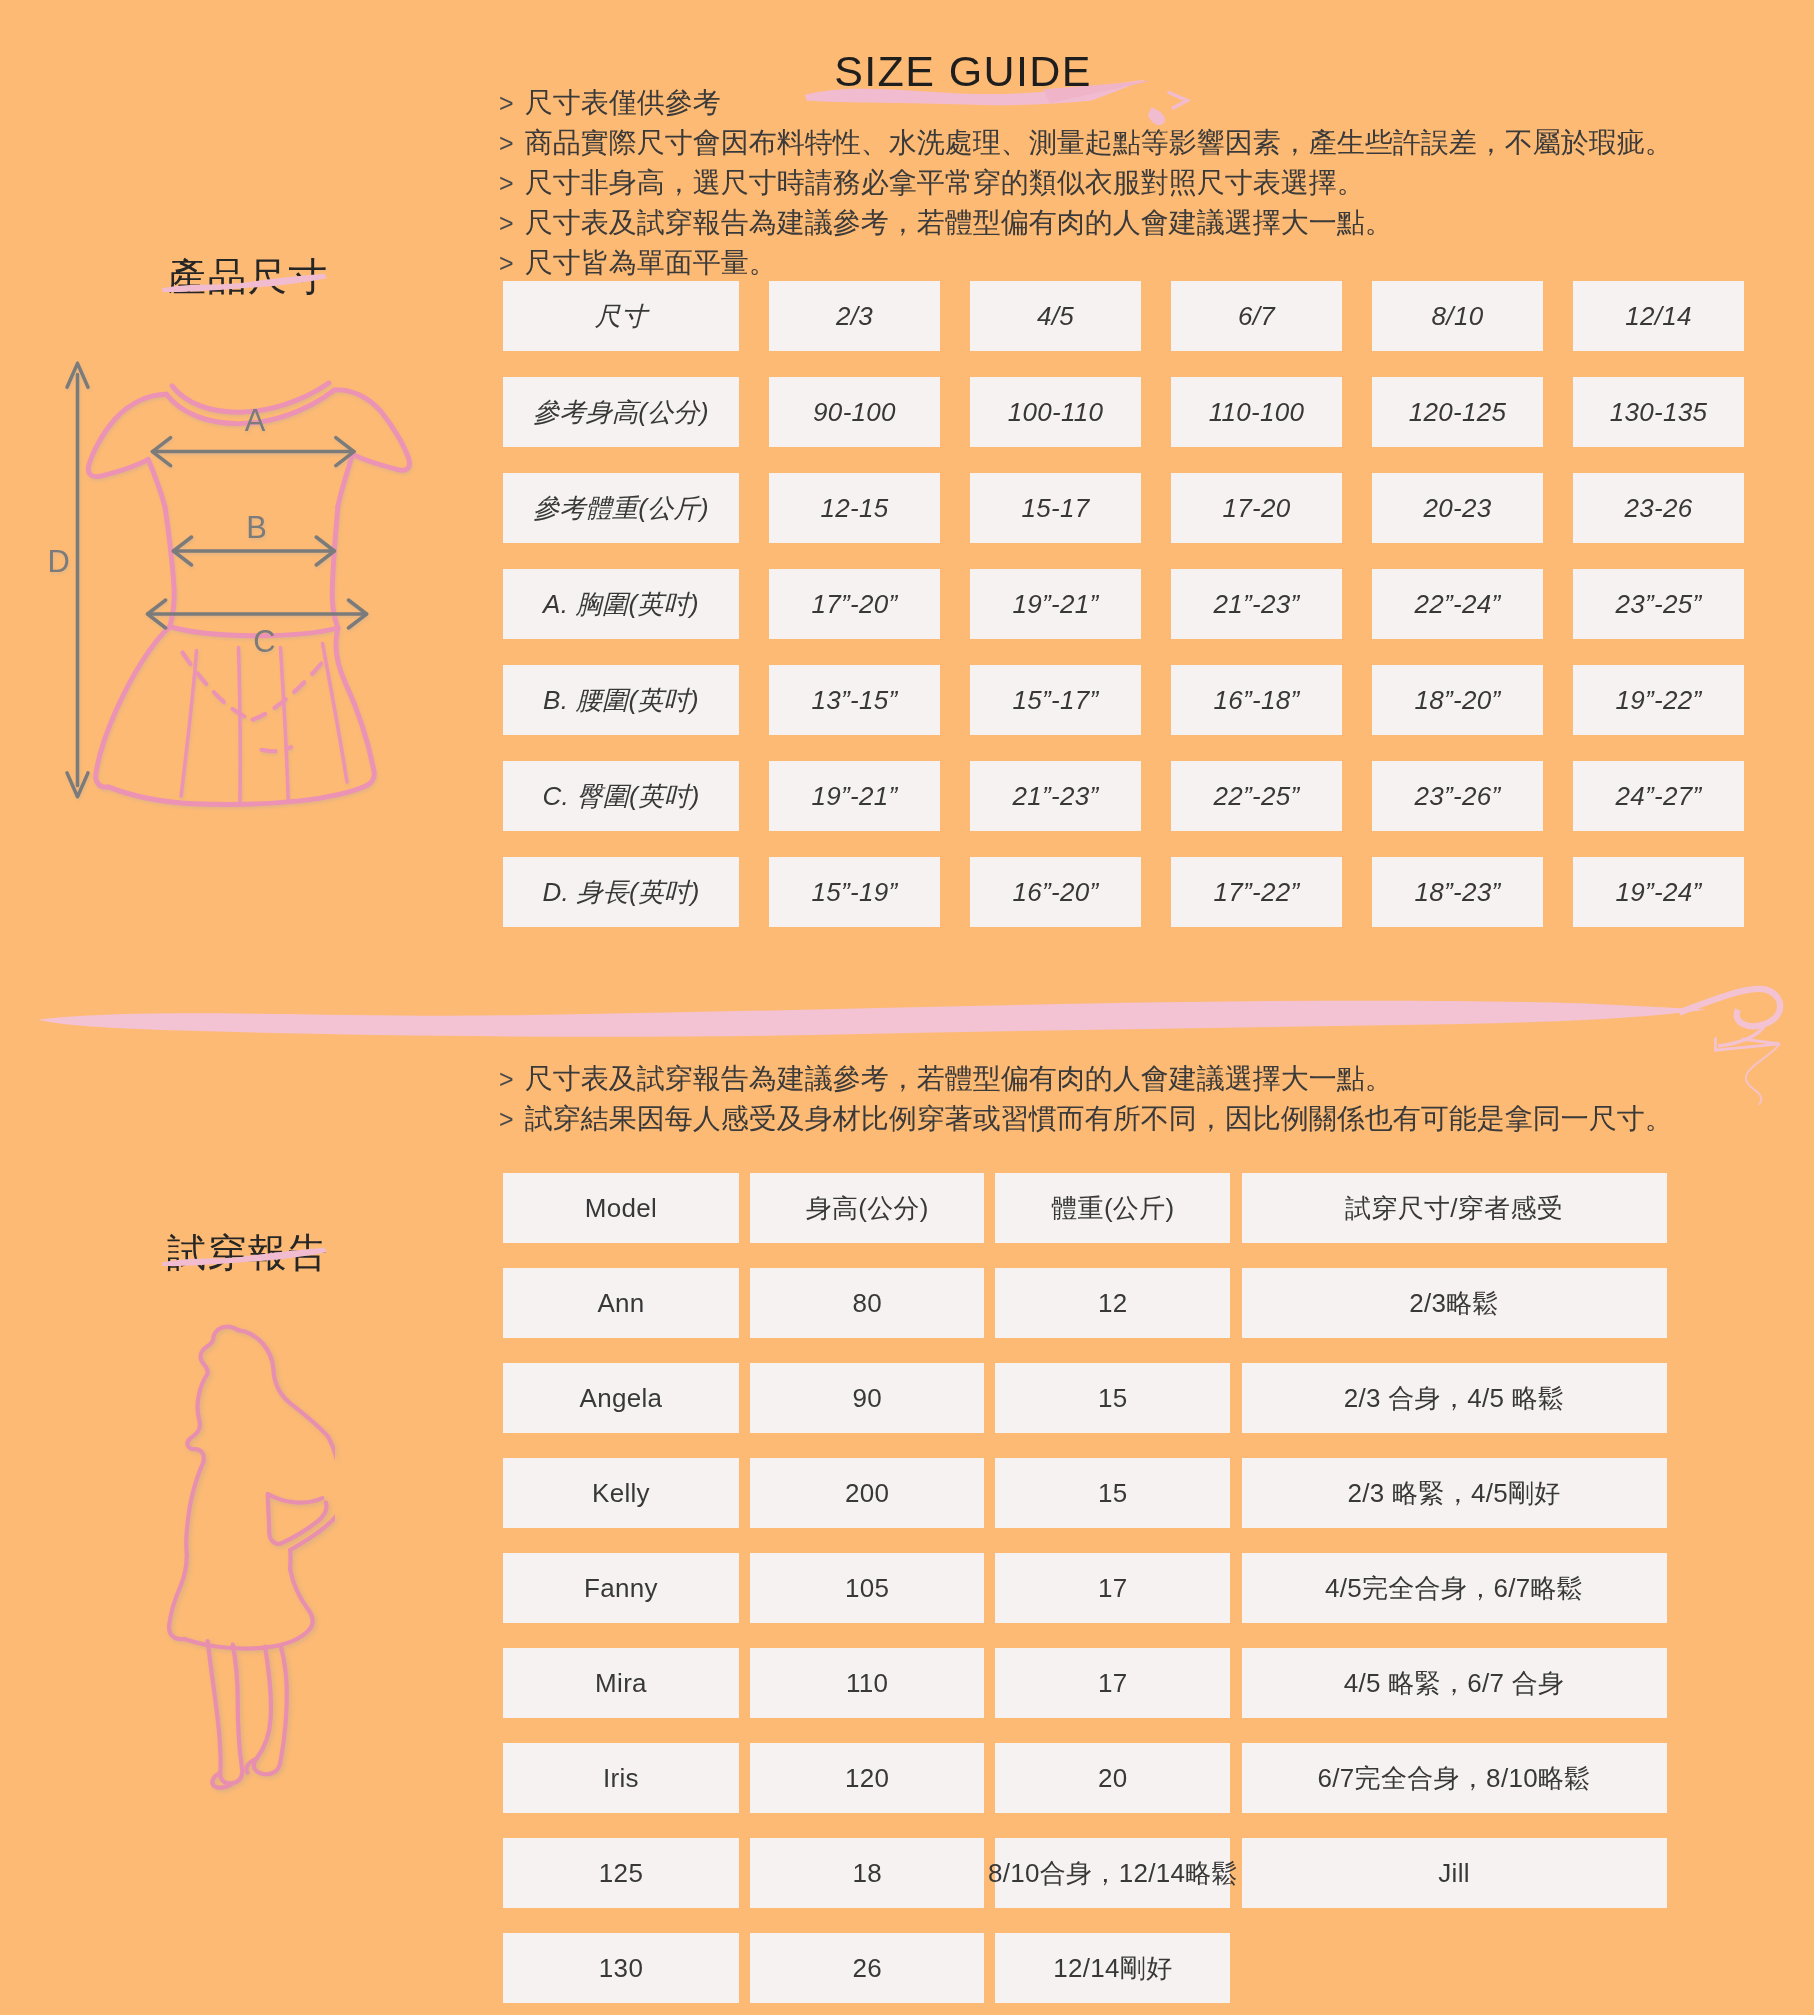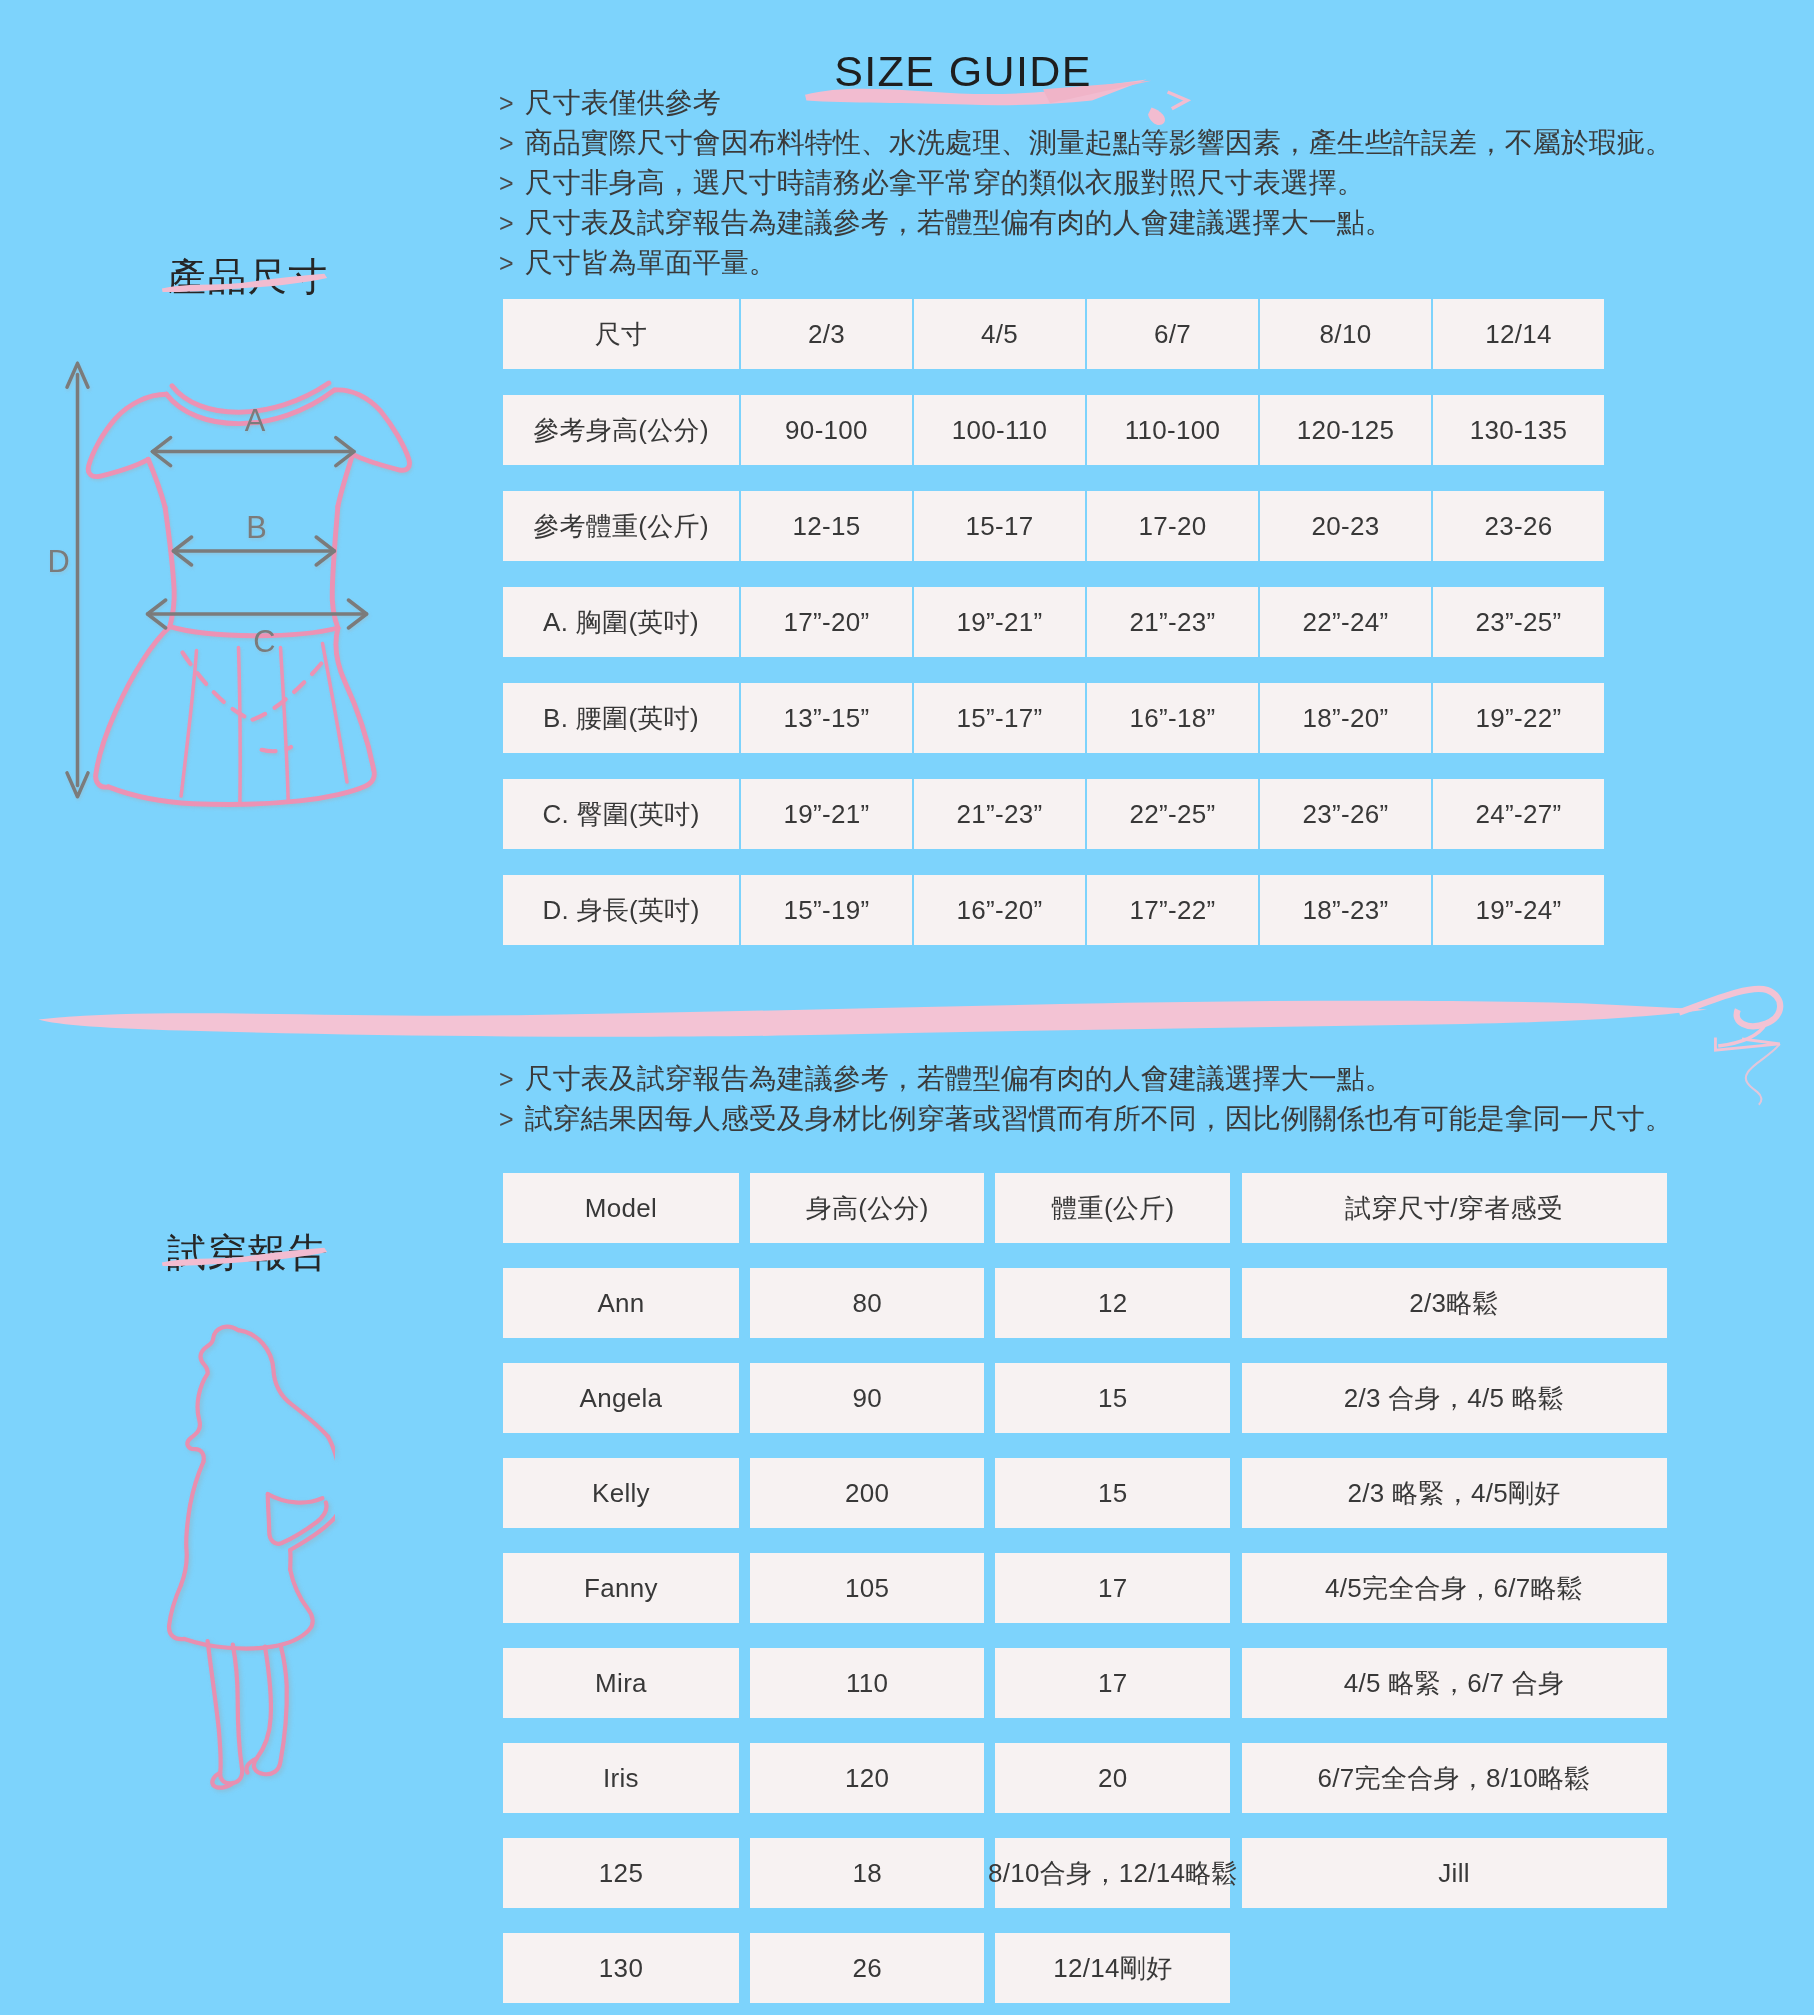--- a/index.html
+++ b/index.html
@@ -1,17 +1,17 @@
 <!DOCTYPE html>
 <html style="font-size:11.2px"><head>
 <meta charset="utf-8">
 <style>
   html,body{margin:0;padding:0;background:#ffffff;}
   .page{
-    position:relative;width:1815px;height:2015px;background:#7dd3fc;
+    position:relative;width:1815px;height:2015px;background:#fdba74;
     font-family:"Liberation Sans",sans-serif;color:#3c3c3c;overflow:hidden;
   }
   
   .title{
     position:absolute;left:728px;top:18px;width:470px;text-align:center;
     font-size:43px;font-weight:400;letter-spacing:1.4px;color:#1e1e1e;white-space:nowrap;
   }
   .title-brush{position:absolute;left:798px;top:64px;width:406px;height:91px;}
   
   .notes{position:absolute;font-size:28px;line-height:39px;color:#3a3a3a;}
@@ -31,23 +31,23 @@
   #brush-fitting{left:157px;top:1243px;}
   
   #dress-svg{position:absolute;left:39px;top:348px;width:392px;height:462px;
     filter:drop-shadow(1.4px 2.1px 1.4px rgba(170,170,170,0.30));}
   #girl-svg{position:absolute;left:160px;top:1319px;width:175px;height:483px;
     filter:drop-shadow(2.1px 2.8px 2.1px rgba(160,160,160,0.35));}
   #divider-svg{position:absolute;left:28px;top:976px;width:1777px;height:147px;}
   
   .table{position:absolute;display:grid;}
   #size-table{
-    left:503px;top:299px;
+    left:503px;top:281px;
     grid-template-columns:236px repeat(5,171px);
-    grid-auto-rows:70px;gap:26px 2px;
+    grid-auto-rows:70px;gap:26px 30px;font-style:italic;
   }
   #fit-table{
     left:503px;top:1173px;
     grid-template-columns:236px 234px 235px 425px;
     grid-auto-rows:70px;gap:25px 11.2px;text-align:right;
   }
   .cell{
     background:#f7f2f2;display:flex;align-items:center;justify-content:center;
     font-size:26px;color:#383838;white-space:nowrap;letter-spacing:0.3px;
   }

